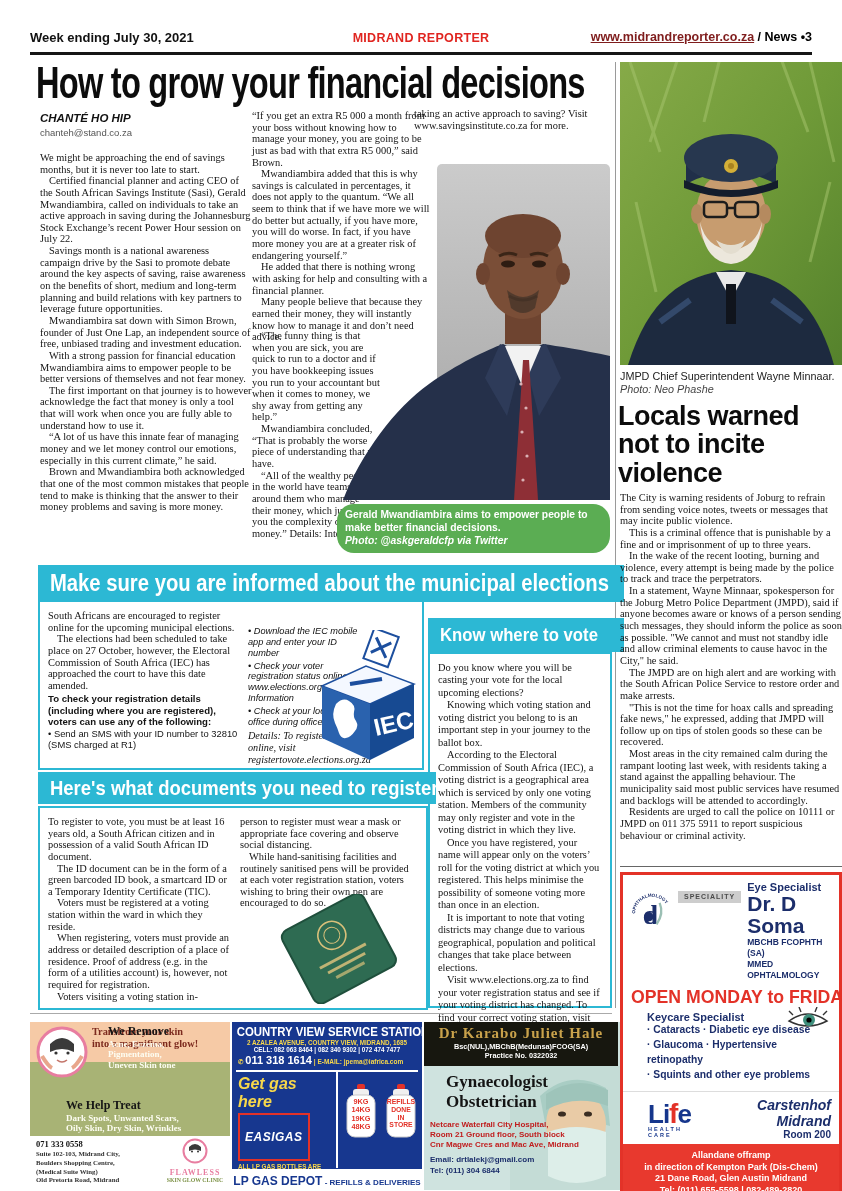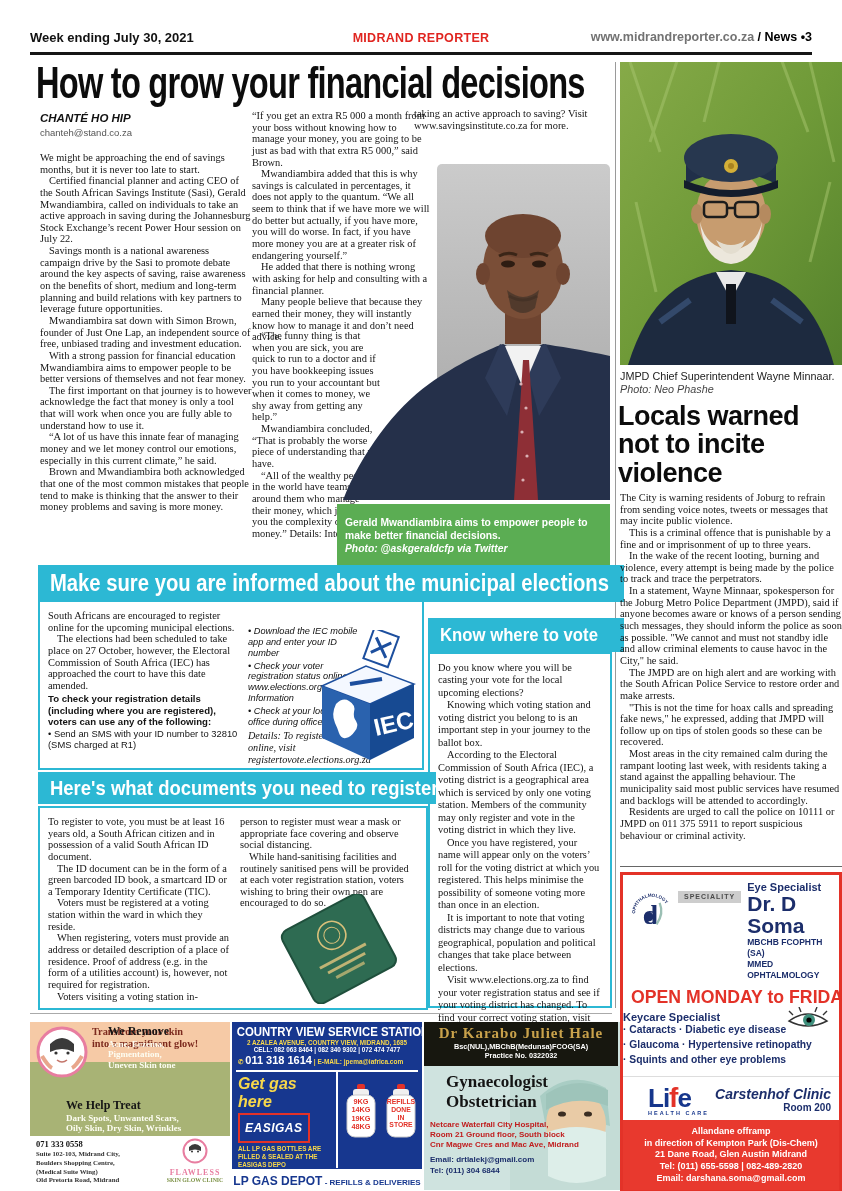--- a/index.html
+++ b/index.html
@@ -3,39 +3,39 @@
 <meta charset="utf-8">
 <style>
   html,body{margin:0;padding:0;background:#e8e8e8;}
   #page{position:relative;width:842px;height:1191px;background:#fff;margin:0 auto;overflow:hidden;
         font-family:"Liberation Sans",sans-serif;color:#111;}
   .abs{position:absolute;}
   
   .m-date{left:30px;top:30px;font-size:13px;font-weight:bold;}
   .m-pub{left:0;right:0;top:31px;text-align:center;font-size:12.5px;font-weight:bold;color:#e02520;letter-spacing:.3px;}
   .m-right{right:30px;top:30px;font-size:12.5px;font-weight:bold;}
-  .m-site{color:#737373;}
+  .m-site{color:#7f1d1d;text-decoration:underline;}
   .m-sec{color:#000;}
   .m-rule{left:30px;width:782px;top:52px;height:3px;background:#161616;}
   
   .headline{left:36px;top:58px;font-size:44px;font-weight:bold;letter-spacing:-1px;white-space:nowrap;
             transform:scaleX(.74);transform-origin:left center;color:#0c0c0c;}
   .byline{left:40px;top:112px;font-size:11.5px;font-weight:bold;font-style:italic;}
   .byemail{left:40px;top:127px;font-size:9.5px;color:#555;}
   
   .body-serif{font-family:"Liberation Serif",serif;font-size:10.4px;line-height:1.12;color:#141414;}
   .body-serif p{margin:0;text-indent:9px;}
   .body-serif p.noind{text-indent:0;}
   .col1{left:40px;top:152px;width:212px;}
   .col2{left:252px;top:110px;width:178px;}
   .col2b{left:252px;top:330px;width:128px;}
   .col3{left:414px;top:108px;width:198px;}
   
   .gfig{left:337px;top:164px;width:273px;}
-  .gcap{background:#5bad53;color:#fff;padding:13px 8px;font-size:10.3px;font-weight:bold;line-height:1.25;}
+  .gcap{background:#5bad53;color:#fff;padding:5px 8px;font-size:10.3px;font-weight:bold;line-height:1.25;border-radius:17px;}
   .gcap .credit{font-style:italic;display:block;}
   .vrule{left:615px;top:62px;width:1px;height:946px;background:#9a9a9a;}
   
   .cyan{background:#2cb8d4;}
   .banner{color:#fff;display:flex;align-items:center;padding-left:12px;overflow:hidden;}
   .banner span{font-weight:bold;white-space:nowrap;transform:scaleX(.88);transform-origin:left center;}
   .banner1{left:38px;top:565px;width:574px;height:37px;}
   .banner1 span{font-size:23px;}
   .banner2{left:38px;top:772px;width:386px;height:32px;}
   .banner2 span{font-size:21px;}
@@ -66,21 +66,21 @@
   .somaad{left:620px;top:872px;width:216px;border:3px solid #e33228;background:#fff;}
   .navy{color:#1c2e6b;}
   .soma-top{display:flex;padding:6px 6px 2px 6px;}
   .spec-band{background:#cdcdcd;color:#4a4a4a;font-size:7px;font-weight:bold;letter-spacing:1px;height:12px;line-height:12px;padding:0 6px;margin-top:10px;}
   .soma-right{margin-left:6px;}
   .soma-eyespec{font-size:11px;font-weight:bold;}
   .soma-name{font-size:21px;font-weight:bold;line-height:1.05;}
   .soma-qual{font-size:8.5px;font-weight:bold;line-height:1.3;}
   .soma-open{padding:3px 8px 1px 8px;}
   .soma-open span{color:#e33228;font-weight:bold;font-size:19px;white-space:nowrap;display:inline-block;transform:scaleX(.93);transform-origin:left center;}
-  .soma-key{padding:2px 8px 8px 0;position:relative;}
+  .soma-key{padding:2px 8px 8px 24px;position:relative;}
   .soma-key .kc{font-size:11px;font-weight:bold;}
   .soma-key .kb{font-size:10.3px;font-weight:bold;line-height:1.45;}
   .eyeg{position:absolute;right:8px;top:-2px;}
   .life-row{display:flex;align-items:center;padding:5px 8px 4px 25px;border-top:1px solid #ddd;}
   .life-li,.life-e{font-size:26px;font-weight:800;color:#16368c;letter-spacing:-1px;}
   .life-f{font-size:28px;font-weight:800;color:#e33228;letter-spacing:-1px;}
   .life-hc{font-size:5.5px;font-weight:bold;letter-spacing:2px;color:#16368c;margin-top:-4px;}
   .life-right{margin-left:auto;text-align:right;}
   .life-clinic{font-size:14px;font-weight:bold;font-style:italic;color:#1c2e6b;}
   .life-room{font-size:10px;font-weight:bold;color:#1c2e6b;}
@@ -105,21 +105,21 @@
   
   .gasad{left:232px;top:1022px;width:190px;height:168px;background:#17378f;color:#fff;}
   .gas-name{text-align:center;font-size:12px;font-weight:bold;padding-top:3px;white-space:nowrap;transform:scaleX(.95);transform-origin:center;}
   .gas-addr{text-align:center;font-size:6.3px;color:#f8d84a;font-weight:bold;}
   .gas-cell{text-align:center;font-size:6.3px;font-weight:bold;}
   .gas-phone-row{font-size:6.5px;color:#f8d84a;font-weight:bold;padding-left:6px;margin-top:1px;}
   .gas-phone{font-size:11px;color:#fff;font-weight:bold;}
   .gas-body{position:absolute;left:4px;top:48px;width:182px;height:96px;border-top:2px solid #fff;display:flex;}
   .gas-left{width:96px;padding:3px 2px;border-right:2px solid #fff;}
   .getgas{font-size:16px;font-weight:bold;font-style:italic;color:#f8d84a;}
-  .easibox{display:inline-block;border:2px solid #e33228;background:#17378f;color:#fff;font-weight:bold;font-style:italic;font-size:12px;letter-spacing:.5px;padding:6px 5px;margin:2px 0;}
+  .easibox{display:inline-block;border:2px solid #e33228;background:#17378f;color:#fff;font-weight:bold;font-style:italic;font-size:12px;letter-spacing:.5px;padding:15px 5px;margin:2px 0;}
   .gas-fill{font-size:6.3px;font-weight:bold;color:#f8d84a;line-height:1.25;}
   .gas-right{flex:1;position:relative;padding:16px;}
   .bottle{position:absolute;top:10px;}
   .bt1{left:6px;} .bt2{left:46px;}
   .gas-sizes{position:absolute;left:8px;top:26px;width:30px;text-align:center;font-size:7.3px;font-weight:bold;color:#e33228;line-height:1.15;}
   .gas-ref{position:absolute;left:48px;top:26px;width:30px;text-align:center;font-size:6.8px;font-weight:bold;color:#e33228;line-height:1.15;}
   .gas-foot{position:absolute;left:0;bottom:0;width:190px;height:21px;background:#fff;color:#17378f;text-align:center;line-height:21px;}
   .gas-foot .a{font-size:12px;font-weight:bold;}
   .gas-foot .b{font-size:8px;font-weight:bold;margin-top:42px;}
   
@@ -382,21 +382,21 @@
       <div class="kb">· Cataracts · Diabetic eye disease</div>
       <div class="kb">· Glaucoma · Hypertensive retinopathy</div>
       <div class="kb">· Squints and other eye problems</div>
     </div>
     <div class="life-row">
       <div>
         <span class="life-li">Li</span><span class="life-f">f</span><span class="life-e">e</span>
         <div class="life-hc">HEALTH CARE</div>
       </div>
       <div class="life-right">
-        <div class="life-clinic">Carstenhof Clinic</div>
+        <div class="life-clinic">Carstenhof Midrand</div>
         <div class="life-room">Room 200</div>
       </div>
     </div>
     <div class="life-addr prel">Allandane offramp
 in direction of Kempton Park (Dis-Chem)
 21 Dane Road, Glen Austin Midrand
 Tel: (011) 655-5598 | 082-489-2820
 Email: darshana.soma@gmail.com</div>
   </div>
 

